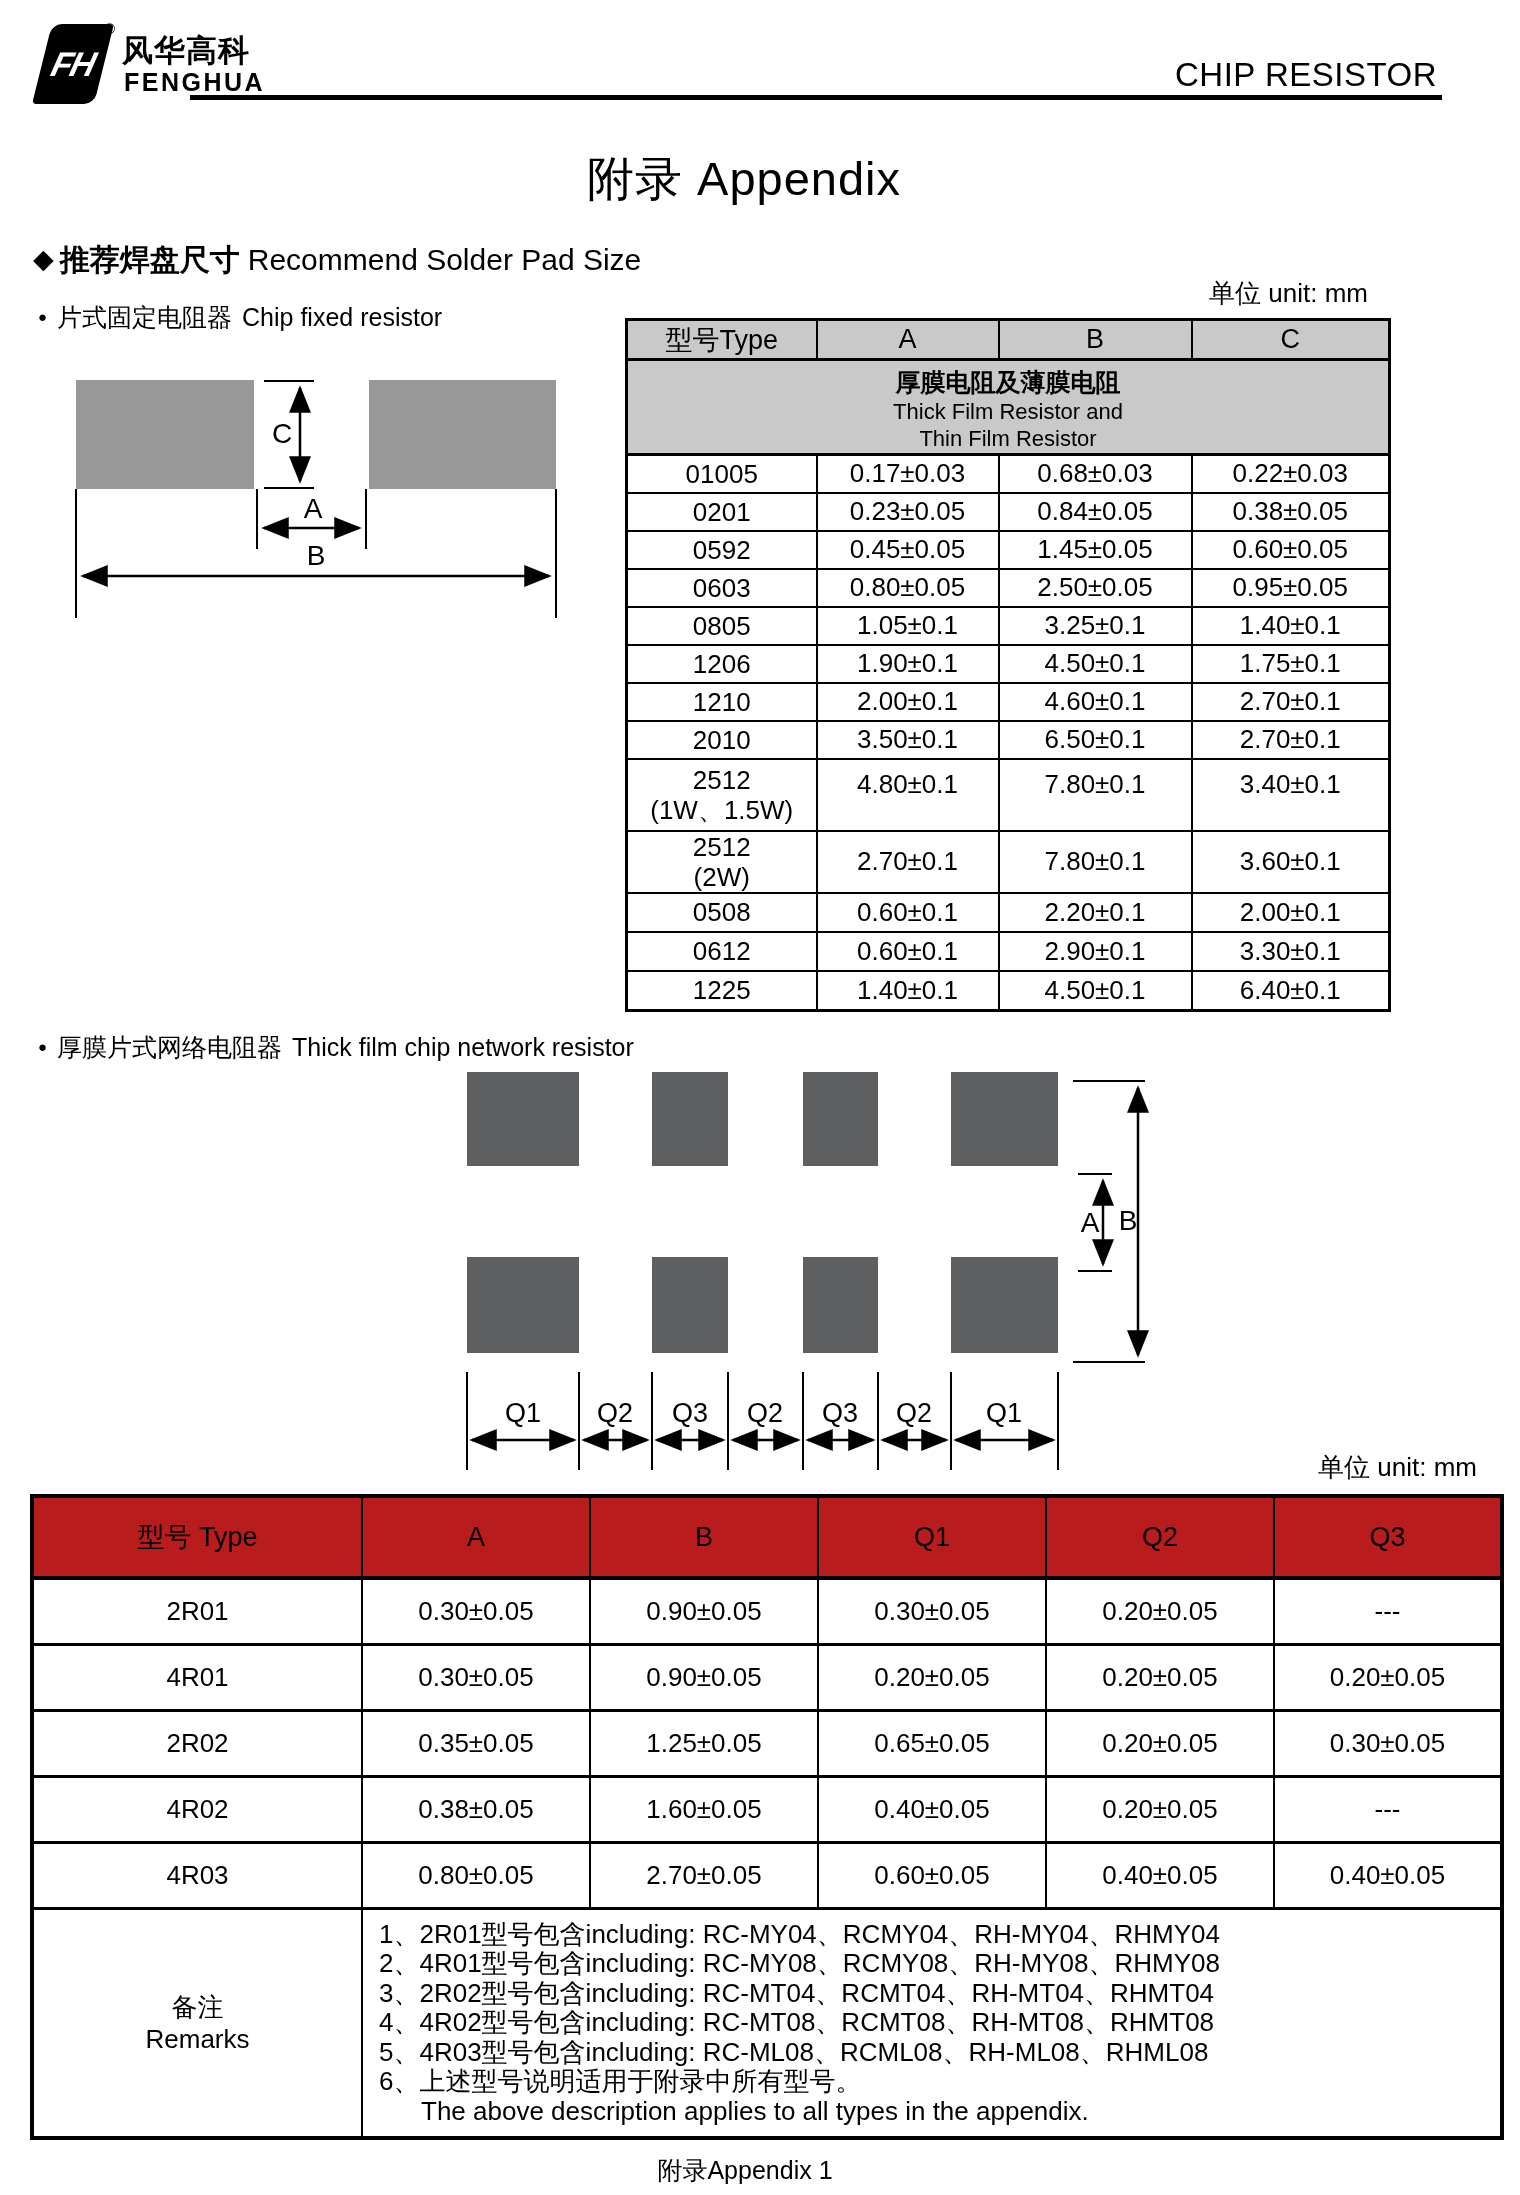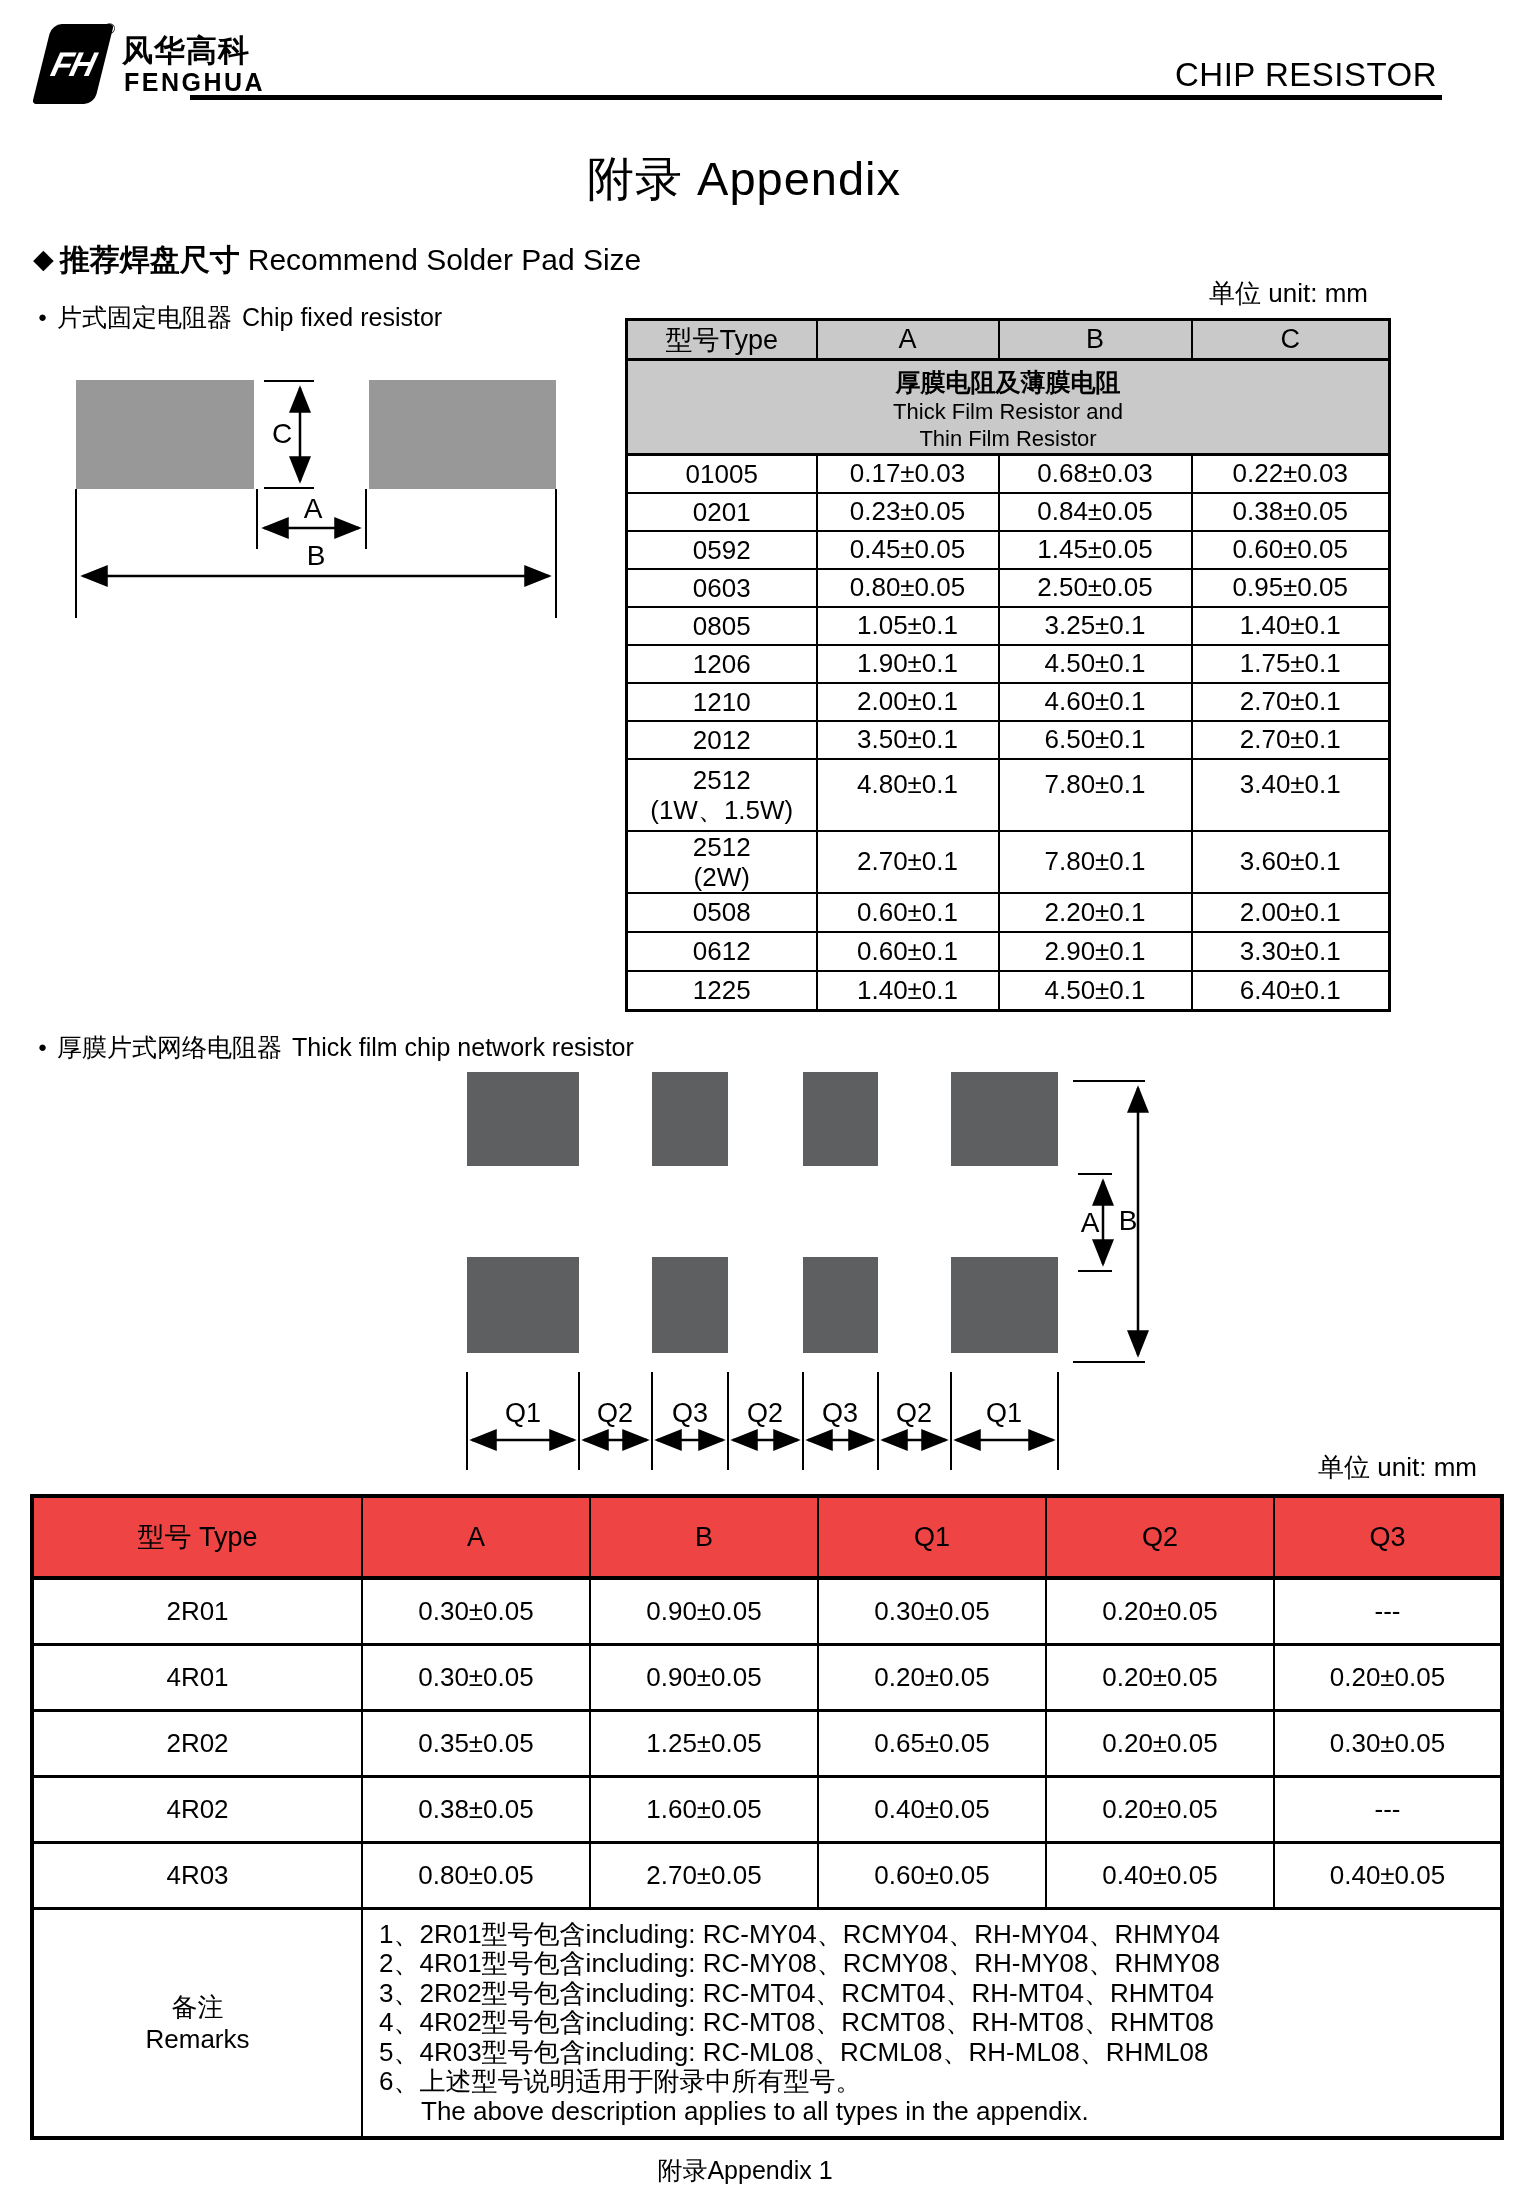--- a/index.html
+++ b/index.html
@@ -49,21 +49,21 @@
   .t1 .group-head .l1{ font-size:25px; font-weight:600; line-height:32px; padding-top:4px;}
   .t1 .group-head .l2{ font-size:22px; line-height:27px;}
   .t1 th.colhead{ background:#c9c9c9; font-size:27px; height:40px; border-bottom:3px solid #000;}
   .t1 td{ font-size:26px; }
   .t1 td.type{ white-space:pre-line; line-height:30px;}
   .h38{height:38px;} .h72{height:72px;} .h62{height:62px;} .h39{height:39px;} .h40{height:40px;}
   .t1 tr.vtop td.val{ vertical-align:top; padding-top:9px; }
   
   .t2-wrap{ position:absolute; left:30px; top:1494px; }
   .t2{ width:1470px; border:4px solid #000; }
-  .t2 th{ background:#ef4444; font-size:27px; height:82px; border-bottom:4px solid #000; border-left:2px solid #000; border-right:2px solid #000;}
+  .t2 th{ background:#b91c1c; font-size:27px; height:82px; border-bottom:4px solid #000; border-left:2px solid #000; border-right:2px solid #000;}
   .t2 td{ font-size:26px; height:66px; border:2px solid #000; border-top:3px solid #000; border-bottom:3px solid #000;}
   .t2 td.remarks-label{ white-space:pre-line; line-height:32px; }
   .t2 td.remarks-cell{ text-align:left; vertical-align:middle; padding:10px 8px 10px 16px; height:215px;}
   .remarks-cell .rline{ font-size:26px; line-height:29.5px; }
   .remarks-cell .rline.indent{ padding-left:42px; }
   
   .footer{ position:absolute; left:0; top:2154px; width:1490px; text-align:center; font-size:25px;}
 </style>
 </head>
 <body>
@@ -174,21 +174,21 @@
             <td>4.50±0.1</td>
             <td>1.75±0.1</td>
           </tr>
       <tr class="h38">
             <td class="type">1210</td>
             <td>2.00±0.1</td>
             <td>4.60±0.1</td>
             <td>2.70±0.1</td>
           </tr>
       <tr class="h38">
-            <td class="type">2012</td>
+            <td class="type">2010</td>
             <td>3.50±0.1</td>
             <td>6.50±0.1</td>
             <td>2.70±0.1</td>
           </tr>
       <tr class="h72 vtop">
             <td class="type">2512
 (1W、1.5W)</td>
             <td class="val">4.80±0.1</td>
             <td class="val">7.80±0.1</td>
             <td class="val">3.40±0.1</td>

